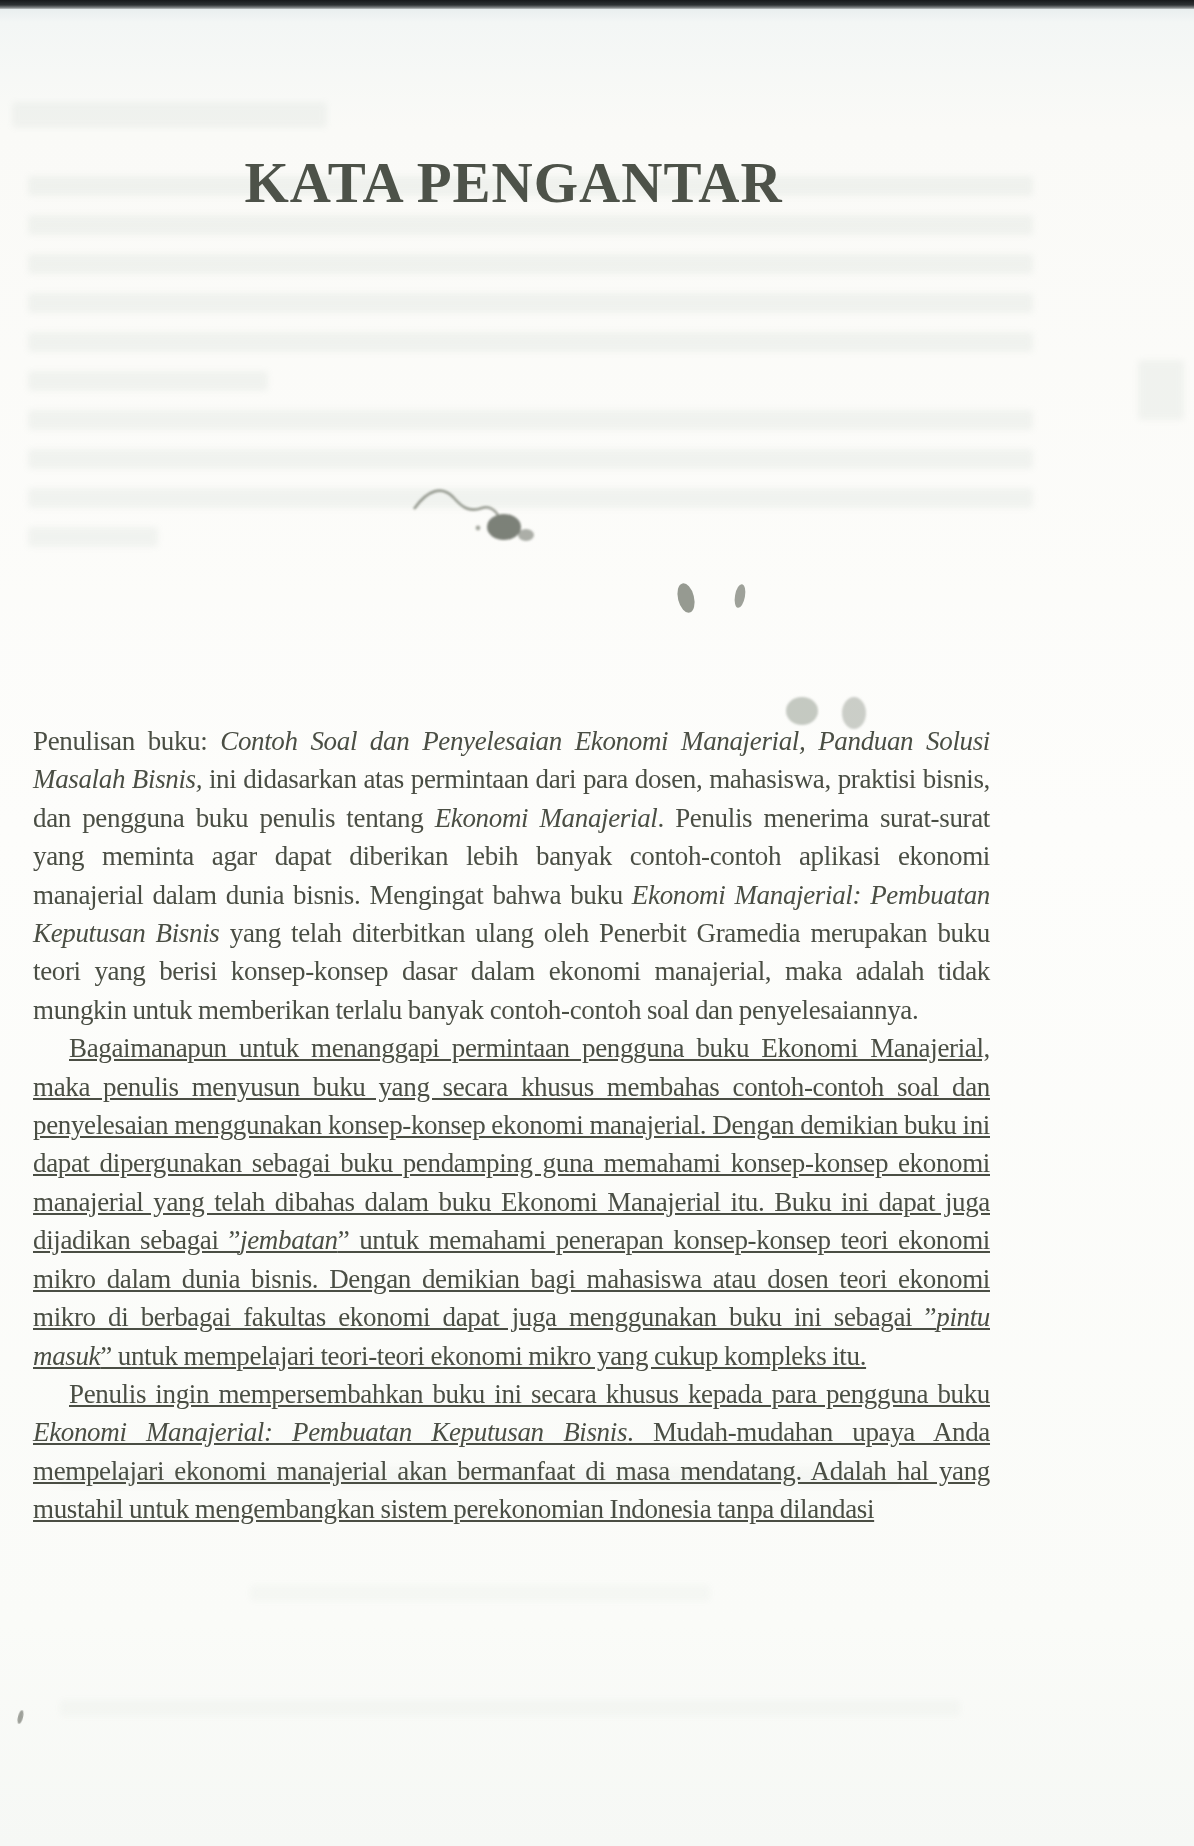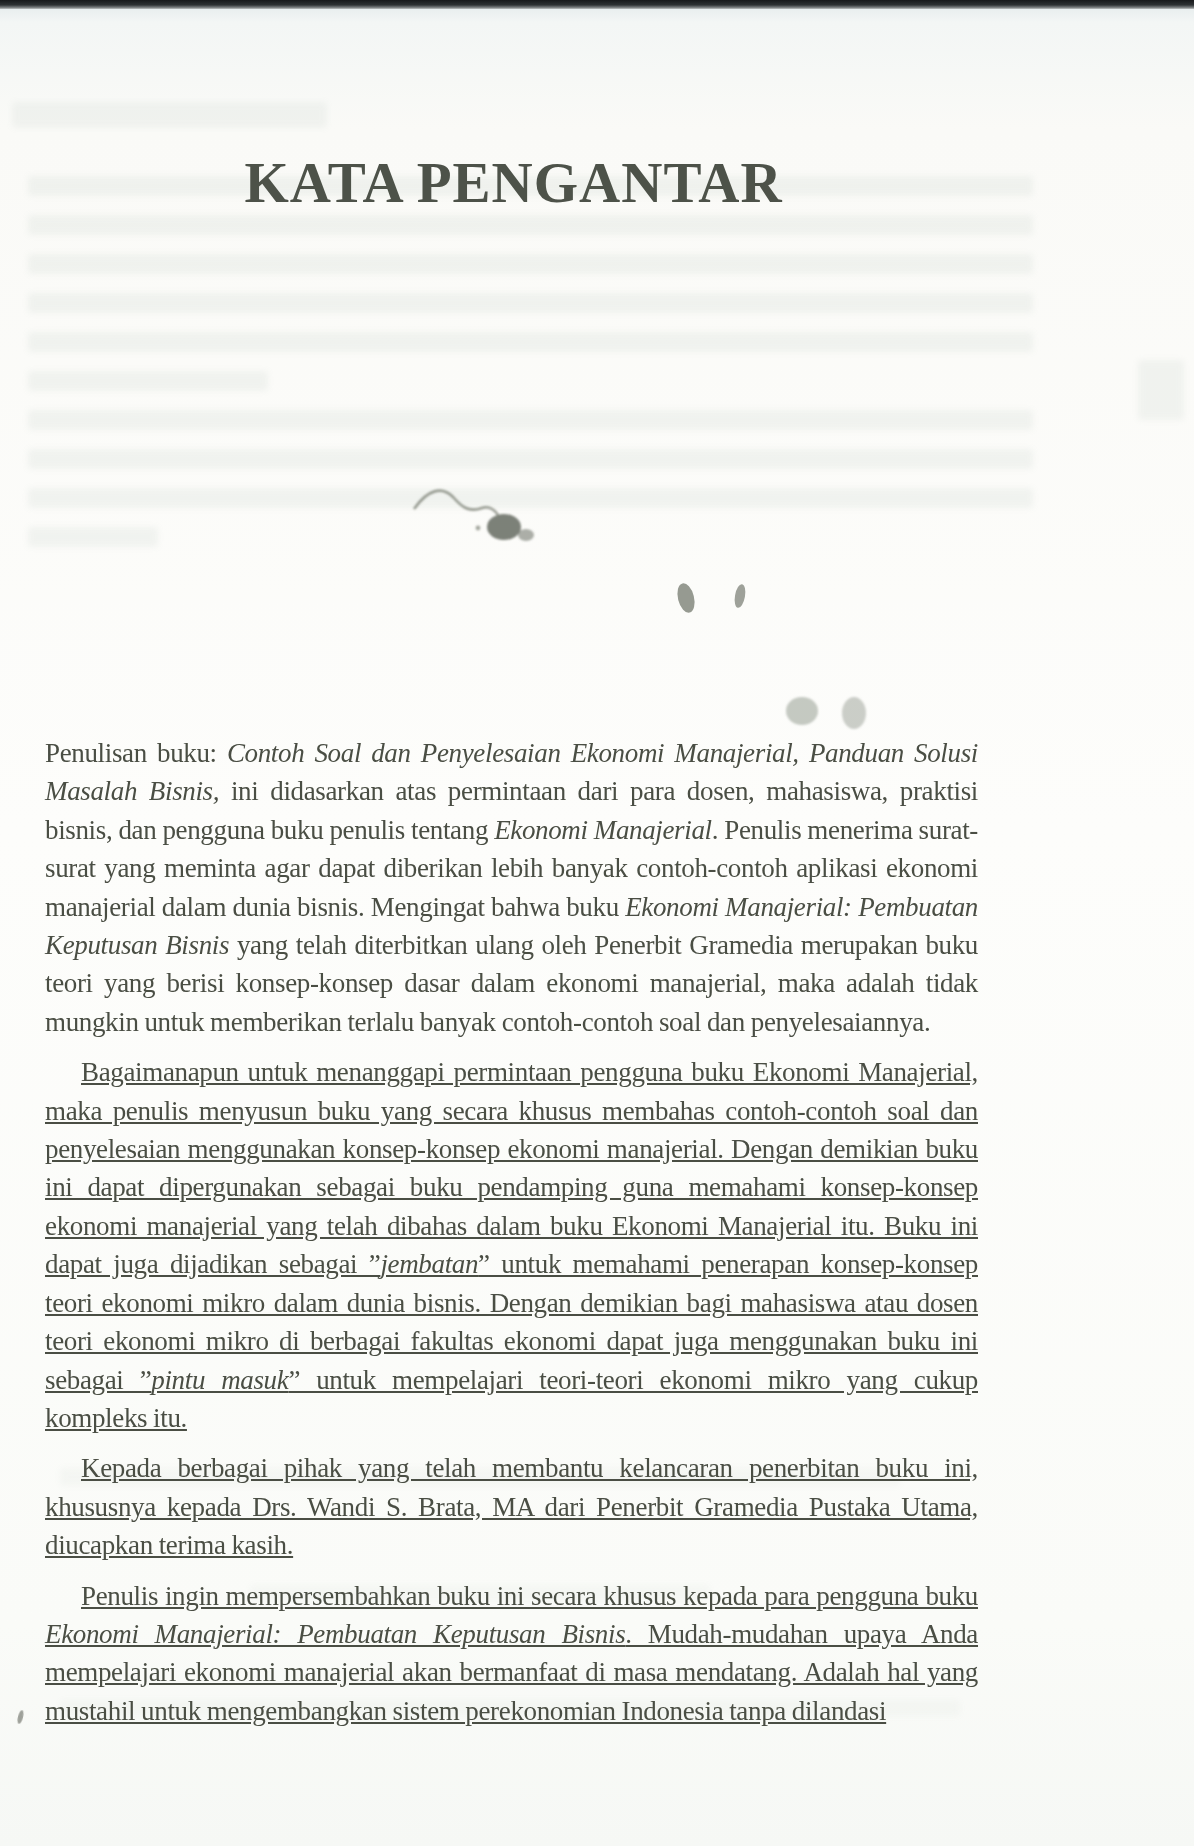--- a/index.html
+++ b/index.html
@@ -30,21 +30,21 @@
     letter-spacing:1px;color:#4d5249;
   }
   
   .body-text{
     position:absolute;left:33px;top:722px;width:957px;
     font-family:"Liberation Serif", serif;
     font-size:27px;line-height:38.4px;
     letter-spacing:-0.35px;word-spacing:-0.5px;
     color:#4a4e44;text-align:justify;
   }
-  .para{margin:12px;padding:0;}
+  .para{margin:0;padding:0;}
   .indent{text-indent:36px;text-decoration:underline;}
   .it{font-style:italic;}
   
   .smudge{position:absolute;pointer-events:none;}
   .comma-mark{
     position:absolute;left:18px;top:1710px;width:5px;height:14px;
     background:#55594f;border-radius:50% 50% 50% 50%;
     transform:rotate(14deg);opacity:.55;filter:blur(.4px);
   }
 </style>
@@ -108,17 +108,16 @@
     <g filter="url(#b3)">
       <ellipse cx="20" cy="26" rx="16" ry="14" fill="#8d958a" opacity="0.5"></ellipse>
       <ellipse cx="72" cy="28" rx="12" ry="16" fill="#8d958a" opacity="0.45"></ellipse>
     </g>
   </svg>
   <div class="comma-mark"></div>
 
   <div class="body-text">
     <p class="para"><span>Penulisan buku: </span><span class="it">Contoh Soal dan Penyelesaian Ekonomi Manajerial, Panduan Solusi Masalah Bisnis,</span><span> ini didasarkan atas permintaan dari para dosen, mahasiswa, praktisi bisnis, dan pengguna buku penulis tentang </span><span class="it">Ekonomi Manajerial</span><span>. Penulis menerima surat-surat yang meminta agar dapat diberikan lebih banyak contoh-contoh aplikasi ekonomi manajerial dalam dunia bisnis. Mengingat bahwa buku </span><span class="it">Ekonomi Manajerial: Pembuatan Keputusan Bisnis</span><span> yang telah diterbitkan ulang oleh Penerbit Gramedia merupakan buku teori yang berisi konsep-konsep dasar dalam ekonomi manajerial, maka adalah tidak mungkin untuk memberikan terlalu banyak contoh-contoh soal dan penyelesaiannya.</span></p>
     <p class="para indent"><span>Bagaimanapun untuk menanggapi permintaan pengguna buku Ekonomi Manajerial, maka penulis menyusun buku yang secara khusus membahas contoh-contoh soal dan penyelesaian menggunakan konsep-konsep ekonomi manajerial. Dengan demikian buku ini dapat dipergunakan sebagai buku pendamping guna memahami konsep-konsep ekonomi manajerial yang telah dibahas dalam buku Ekonomi Manajerial itu. Buku ini dapat juga dijadikan sebagai ”</span><span class="it">jembatan</span><span>” untuk memahami penerapan konsep-konsep teori ekonomi mikro dalam dunia bisnis. Dengan demikian bagi mahasiswa atau dosen teori ekonomi mikro di berbagai fakultas ekonomi dapat juga menggunakan buku ini sebagai ”</span><span class="it">pintu masuk</span><span>” untuk mempelajari teori-teori ekonomi mikro yang cukup kompleks itu.</span></p>
-    <p class="para indent"><span>Kepada berbagai pihak yang telah membantu kelancaran penerbitan buku ini, khususnya kepada Drs. Wandi S. Brata, MA dari Penerbit Gramedia Pustaka Utama, diucapkan terima kasih.</span></p>
     <p class="para indent"><span>Penulis ingin mempersembahkan buku ini secara khusus kepada para pengguna buku </span><span class="it">Ekonomi Manajerial: Pembuatan Keputusan Bisnis</span><span>. Mudah-mudahan upaya Anda mempelajari ekonomi manajerial akan bermanfaat di masa mendatang. Adalah hal yang mustahil untuk mengembangkan sistem perekonomian Indonesia tanpa dilandasi</span></p>
   </div>
 
 </div>
 
 </body></html>

